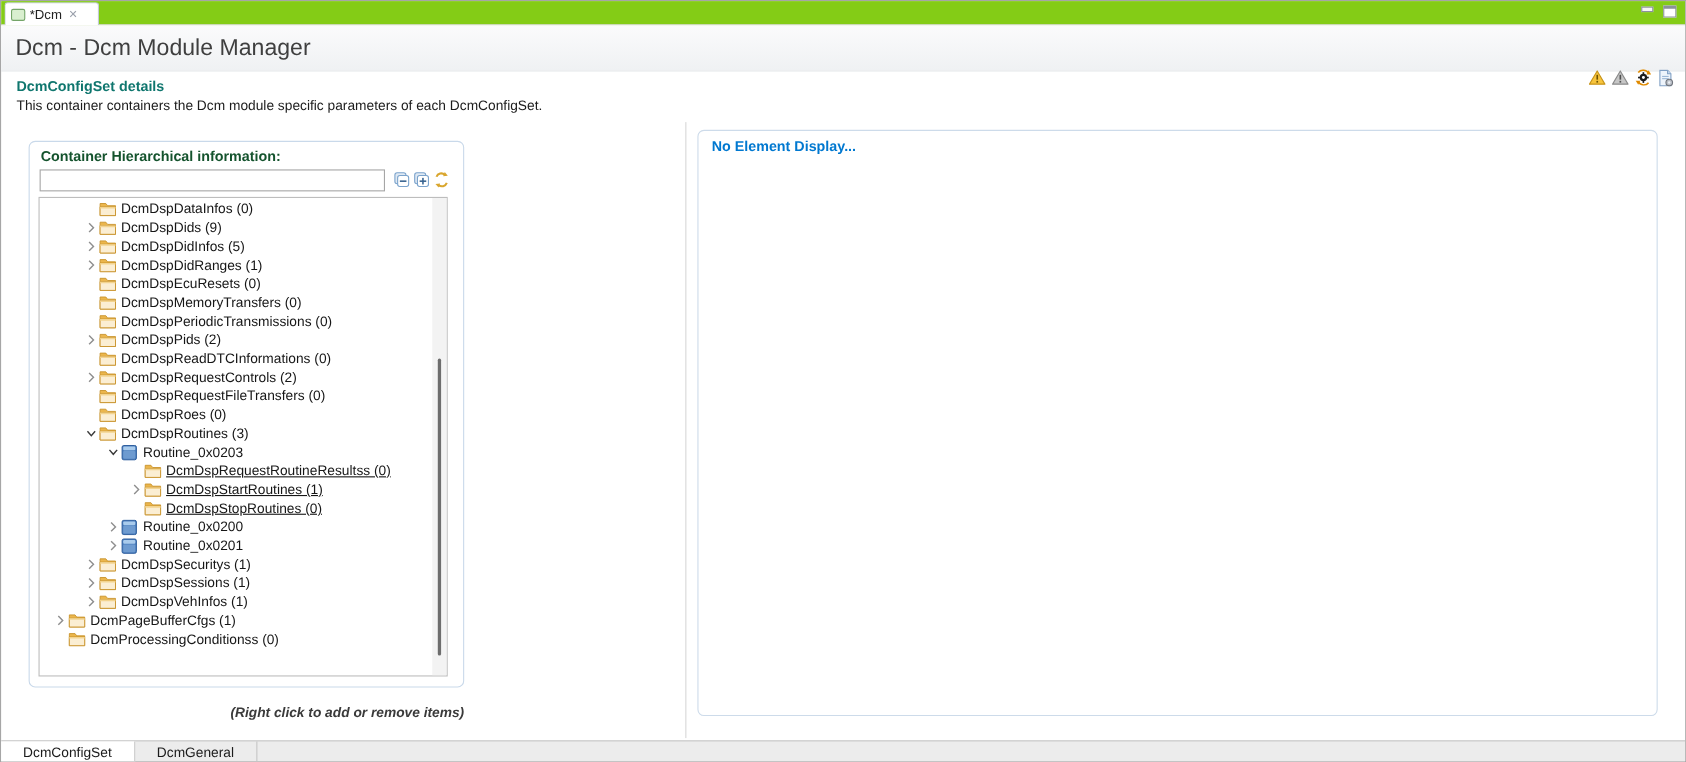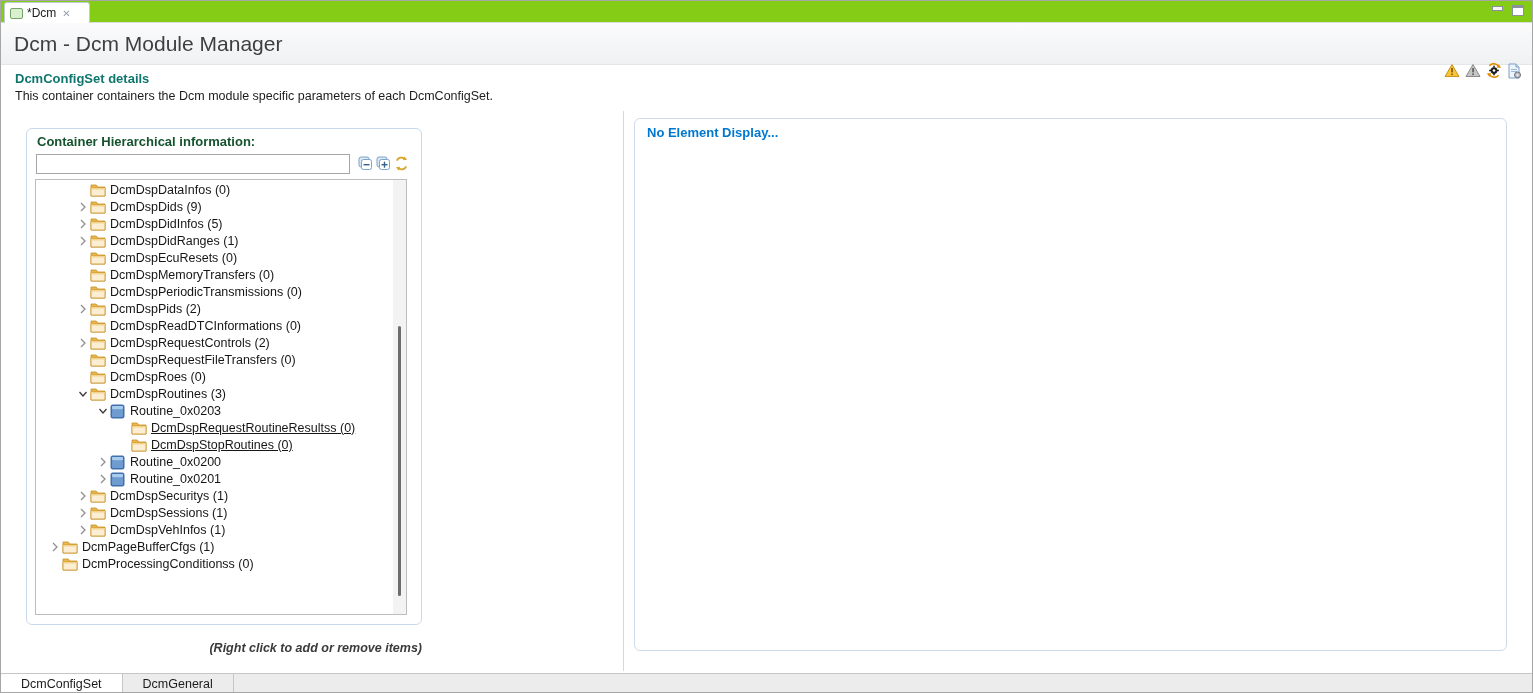--- a/index.html
+++ b/index.html
@@ -394,20 +394,37 @@
     <span class="node-ic">
       <svg class="ic-f" width="16" height="14" viewBox="0 0 16 14">
         <path d="M1 2 H6.2 L7.8 4 H15 V13 H1 Z" fill="#EBB64D" stroke="#C8922A" stroke-width="0.8"></path>
         <path d="M1 5 H15 V13 H1 Z" fill="#FBEED3" stroke="#C8922A" stroke-width="0.8"></path>
         <path d="M1 5.8 H15" stroke="#F3D490" stroke-width="1.4"></path>
       </svg>
 
     </span>
     <span class="tree-label">DcmDspRequestRoutineResultss (0)</span>
   </div>
+          <div class="tree-row lvl4 st-collapsed ic-folder">
+    <span class="chev">
+      <svg class="ch-col" width="14" height="14" viewBox="0 0 14 14">
+        <path d="M5 3 L9 7 L5 11" fill="none" stroke="#8f8f8f" stroke-width="1.3"></path>
+      </svg>
+
+    </span>
+    <span class="node-ic">
+      <svg class="ic-f" width="16" height="14" viewBox="0 0 16 14">
+        <path d="M1 2 H6.2 L7.8 4 H15 V13 H1 Z" fill="#EBB64D" stroke="#C8922A" stroke-width="0.8"></path>
+        <path d="M1 5 H15 V13 H1 Z" fill="#FBEED3" stroke="#C8922A" stroke-width="0.8"></path>
+        <path d="M1 5.8 H15" stroke="#F3D490" stroke-width="1.4"></path>
+      </svg>
+
+    </span>
+    <span class="tree-label">DcmDspStartRoutines (1)</span>
+  </div>
           <div class="tree-row lvl4 st-leaf ic-folder">
     <span class="chev">
       
       
     </span>
     <span class="node-ic">
       <svg class="ic-f" width="16" height="14" viewBox="0 0 16 14">
         <path d="M1 2 H6.2 L7.8 4 H15 V13 H1 Z" fill="#EBB64D" stroke="#C8922A" stroke-width="0.8"></path>
         <path d="M1 5 H15 V13 H1 Z" fill="#FBEED3" stroke="#C8922A" stroke-width="0.8"></path>
         <path d="M1 5.8 H15" stroke="#F3D490" stroke-width="1.4"></path>

